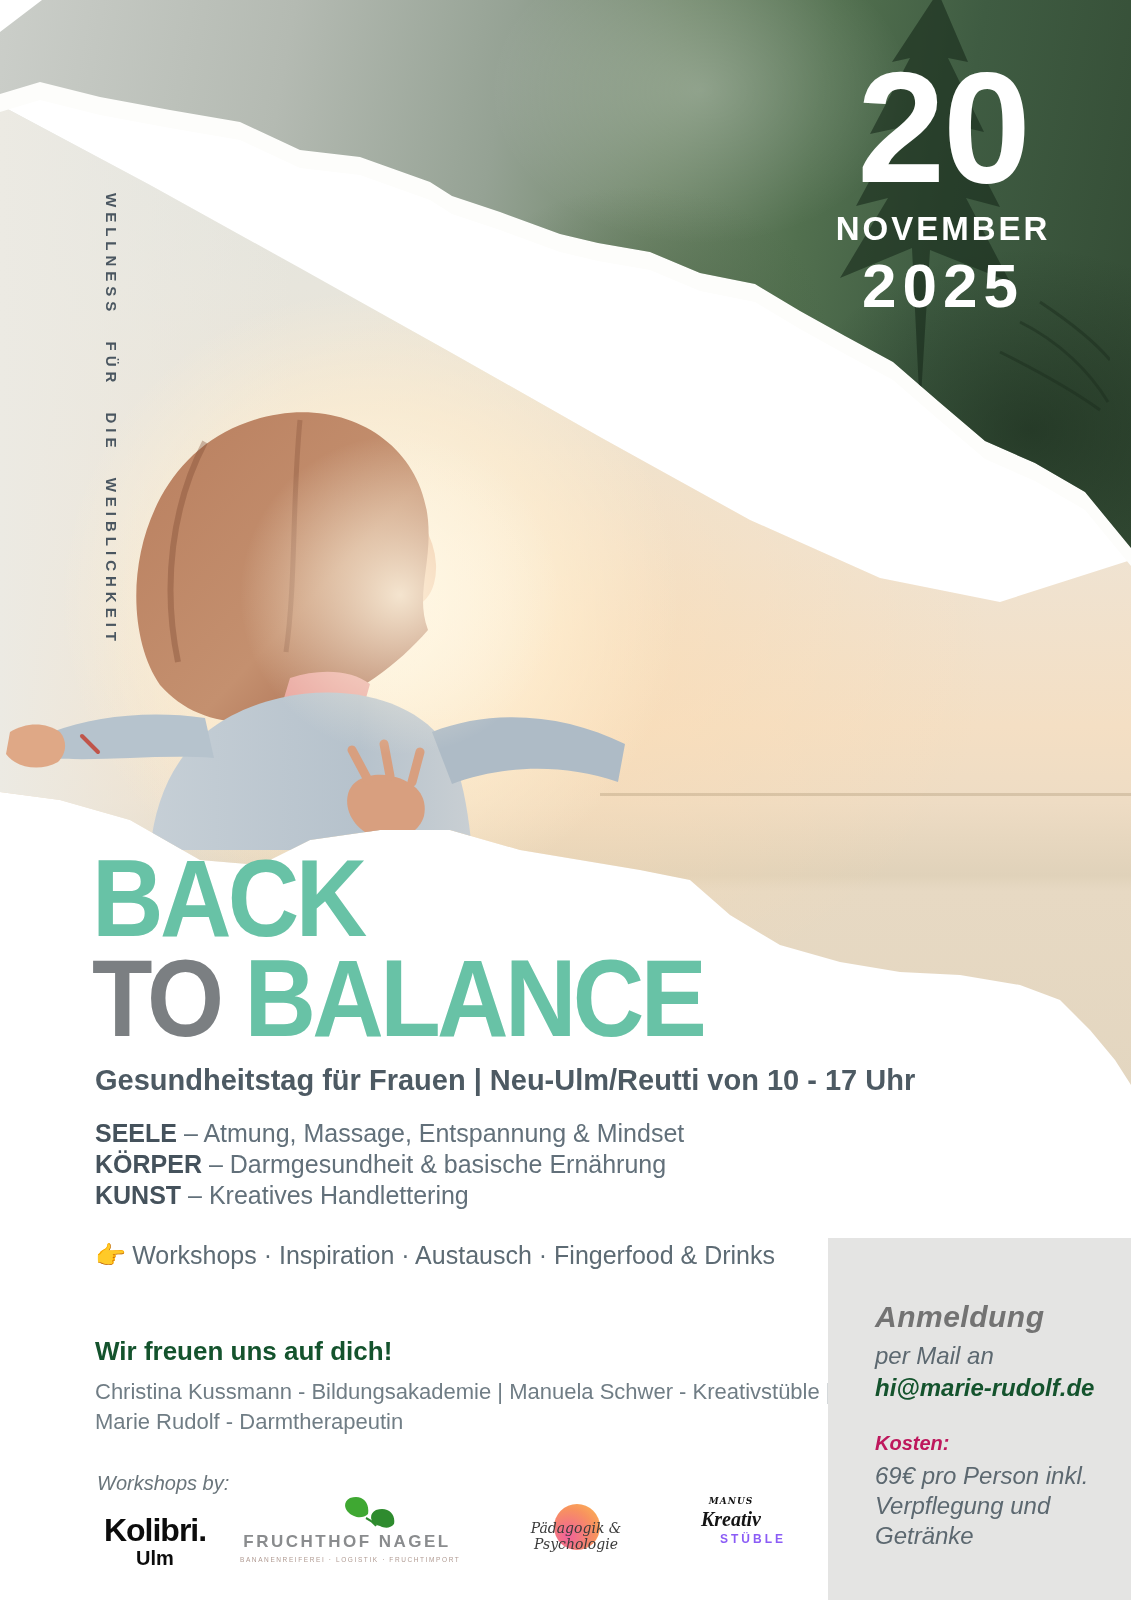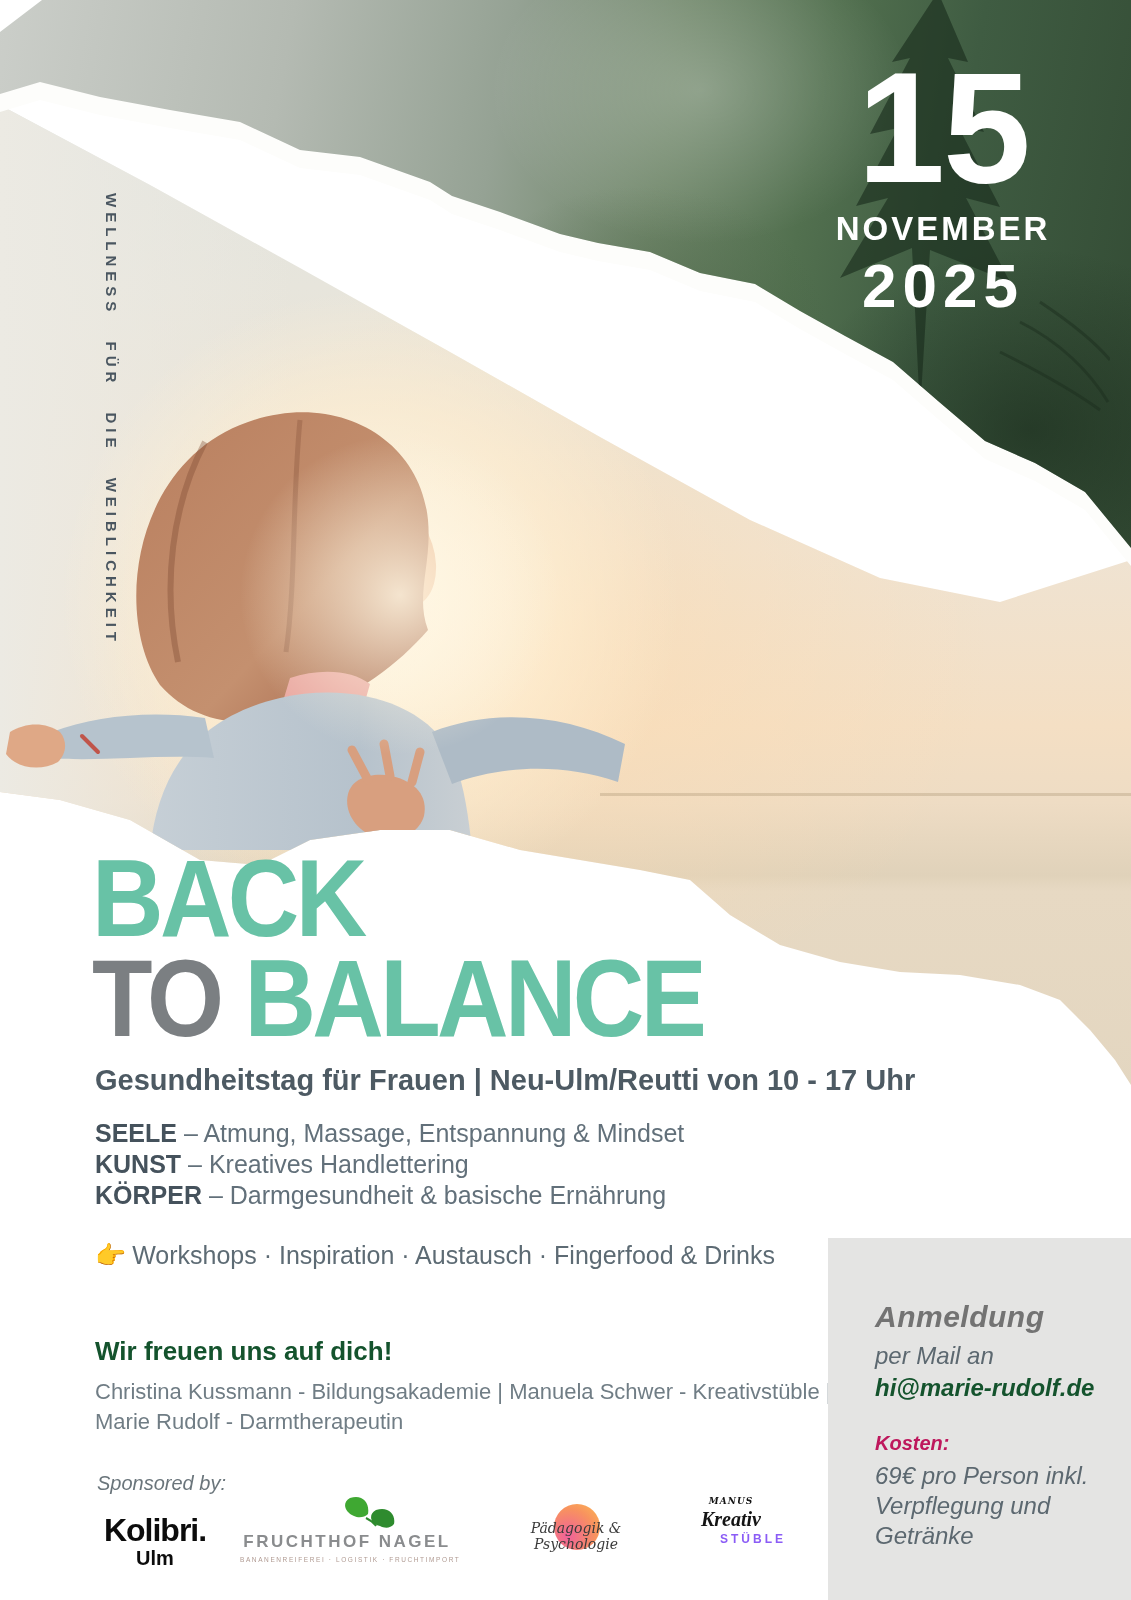--- a/index.html
+++ b/index.html
@@ -145,39 +145,39 @@
       <g fill="rgba(24,42,26,0.6)">
         <path d="M168 0 L198 70 L178 66 L214 140 L188 134 L230 215 L196 206 L240 290 L160 258 L150 420 L142 256 L70 286 L118 206 L86 214 L128 136 L100 142 L140 66 L122 70 Z"></path>
       </g>
       <g stroke="rgba(28,46,30,0.5)" stroke-width="3" fill="none">
         <path d="M250 330 C290 350 320 380 338 410"></path>
         <path d="M230 360 C270 380 305 400 330 418"></path>
         <path d="M270 310 C300 330 325 350 340 368"></path>
       </g>
     </svg>
     <div class="date-block">
-      <div class="date-day">15</div>
+      <div class="date-day">20</div>
       <div class="date-month">NOVEMBER</div>
       <div class="date-year">2025</div>
     </div>
   </div>
   <div class="corner-wedge"></div>
 
   <div class="tagline">WELLNESS FÜR DIE WEIBLICHKEIT</div>
 
   <div class="headline">
     <span>BACK</span><br>
     <span class="to">TO</span><span> BALANCE</span>
   </div>
   <div class="subtitle">Gesundheitstag für Frauen |  Neu-Ulm/Reutti von 10 - 17 Uhr</div>
 
   <div class="program">
     <div><b>SEELE</b><span> – Atmung, Massage, Entspannung &amp; Mindset</span></div>
+    <div><b>KÖRPER</b><span> – Darmgesundheit &amp; basische Ernährung</span></div>
     <div><b>KUNST</b><span> – Kreatives Handlettering</span></div>
-    <div><b>KÖRPER</b><span> – Darmgesundheit &amp; basische Ernährung</span></div>
   </div>
 
   <div class="highlights">
     <div><span class="pointer">👉</span><span>Workshops · Inspiration · Austausch · Fingerfood &amp; Drinks</span></div>
   </div>
 
   <div class="greeting">
     <div class="greeting-head">Wir freuen uns auf dich!</div>
     <div class="greeting-names">
       <div>Christina Kussmann - Bildungsakademie | Manuela Schwer - Kreativstüble |</div>
@@ -192,21 +192,21 @@
       <div class="signup-email">hi@marie-rudolf.de</div>
       <div class="signup-costs-label">Kosten:</div>
       <div class="signup-costs">
         <div>69€ pro Person inkl.</div>
         <div>Verpflegung und</div>
         <div>Getränke</div>
       </div>
     </div>
   </div>
 
-  <div class="sponsored-by">Sponsored by:</div>
+  <div class="sponsored-by">Workshops by:</div>
 
   <div class="logo-kolibri">
     <div class="kolibri-name">Kolibri.</div>
     <div class="kolibri-city">Ulm</div>
   </div>
 
   <div class="logo-fruchthof">
     <div class="fruchthof-leaves">
       <svg viewBox="0 0 80 34" width="80" height="34" style="position:absolute;left:96px;top:0;">
         <path d="M18 20 C8 16 6 6 14 2 C26 -2 34 6 32 18 C28 22 22 22 18 20 Z" fill="#3fa832"></path>

